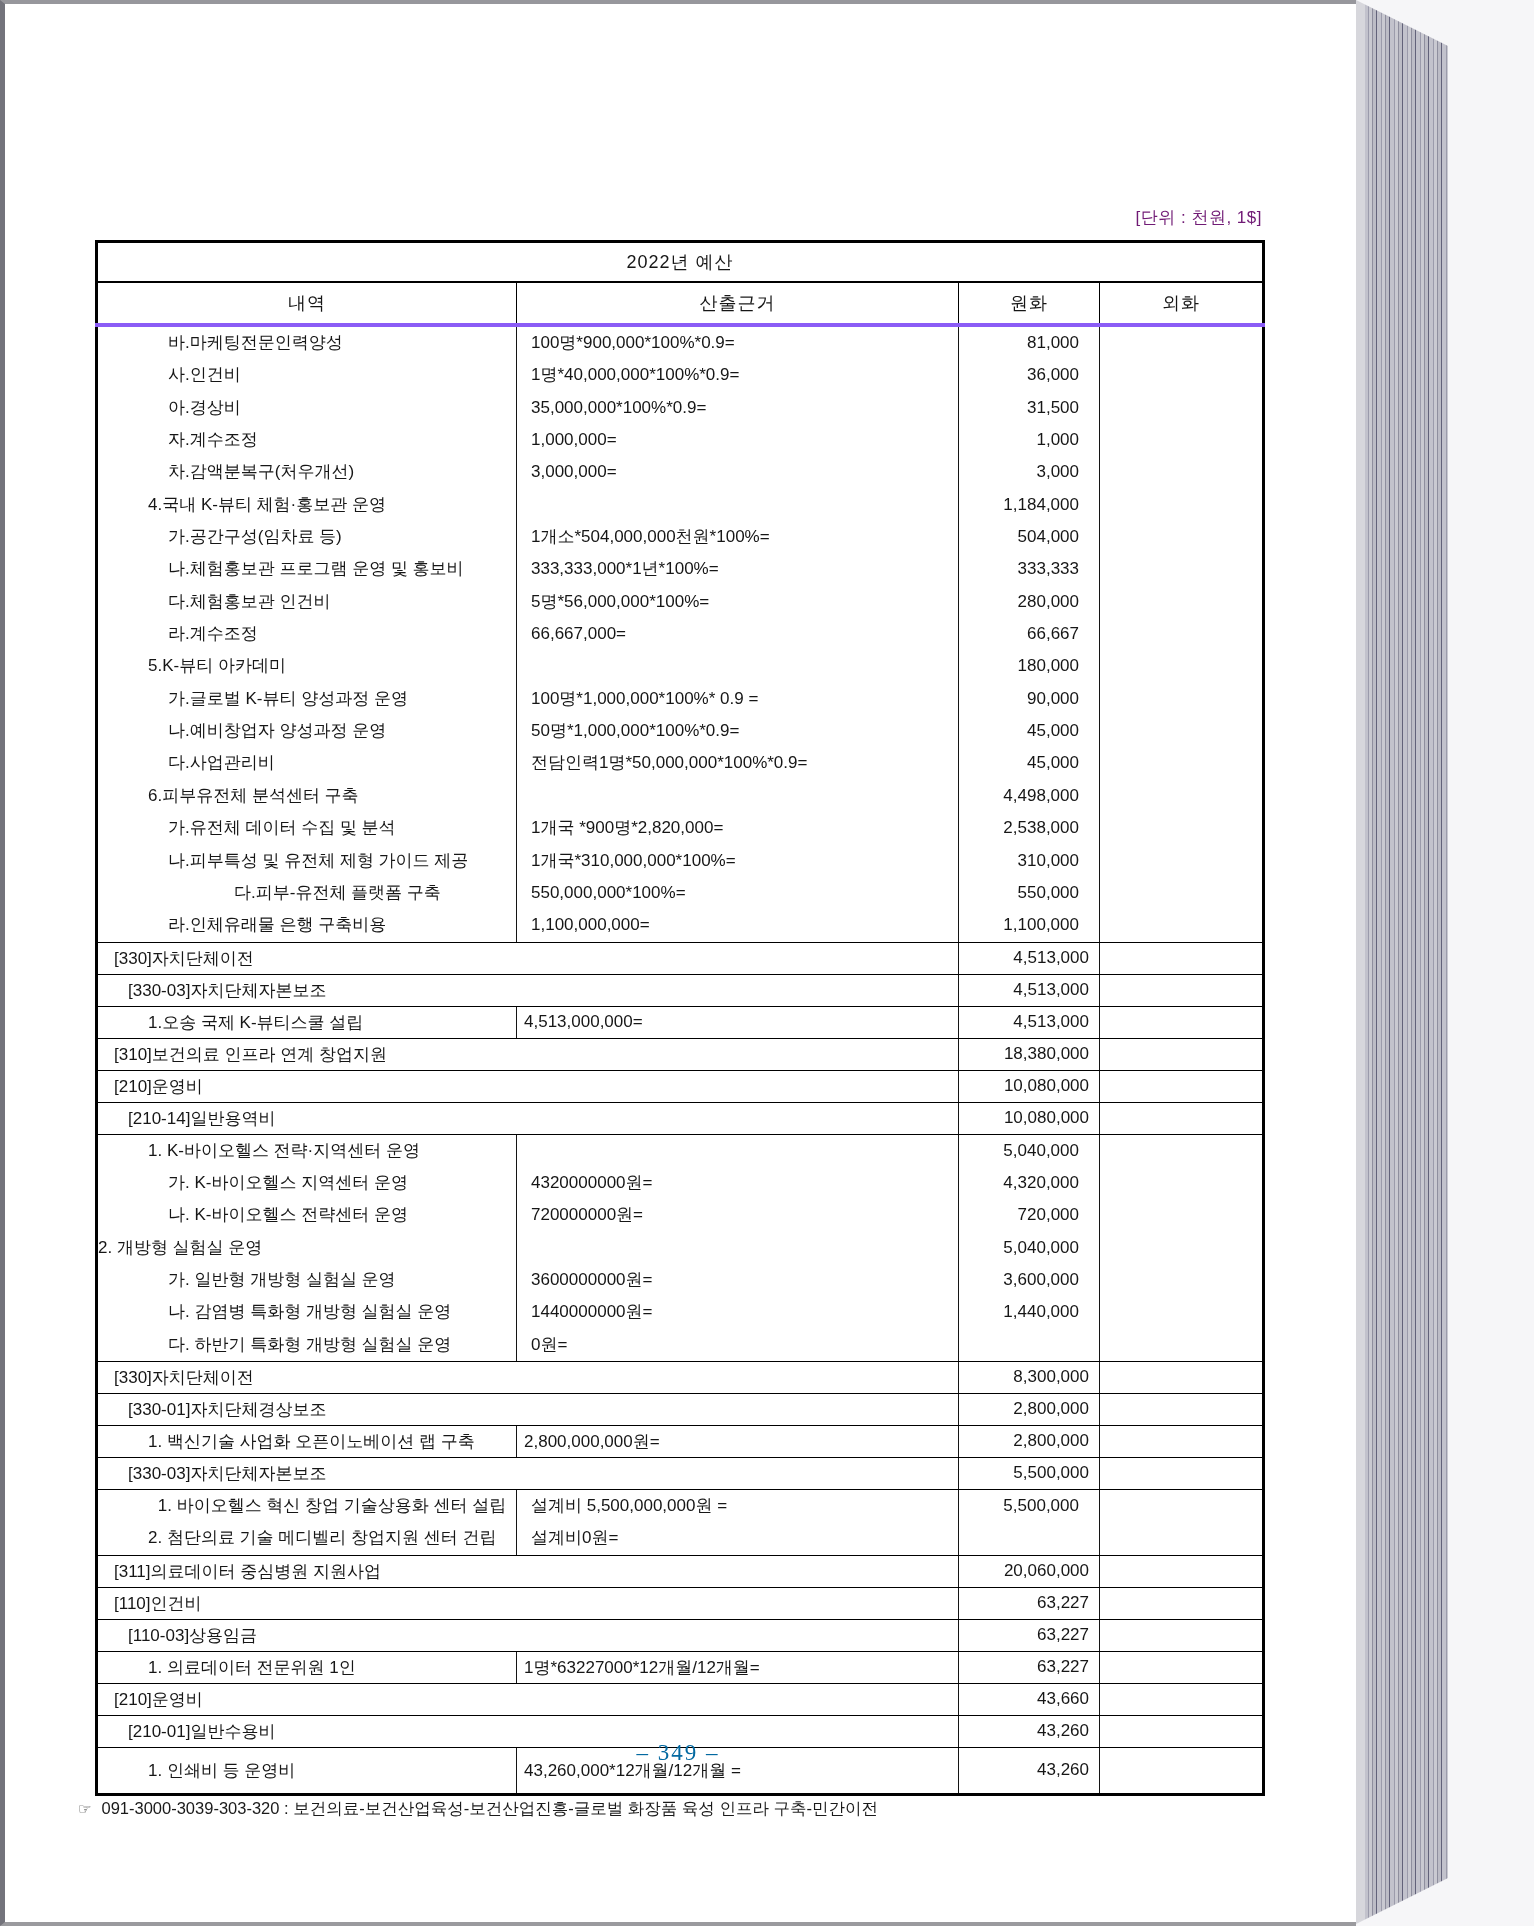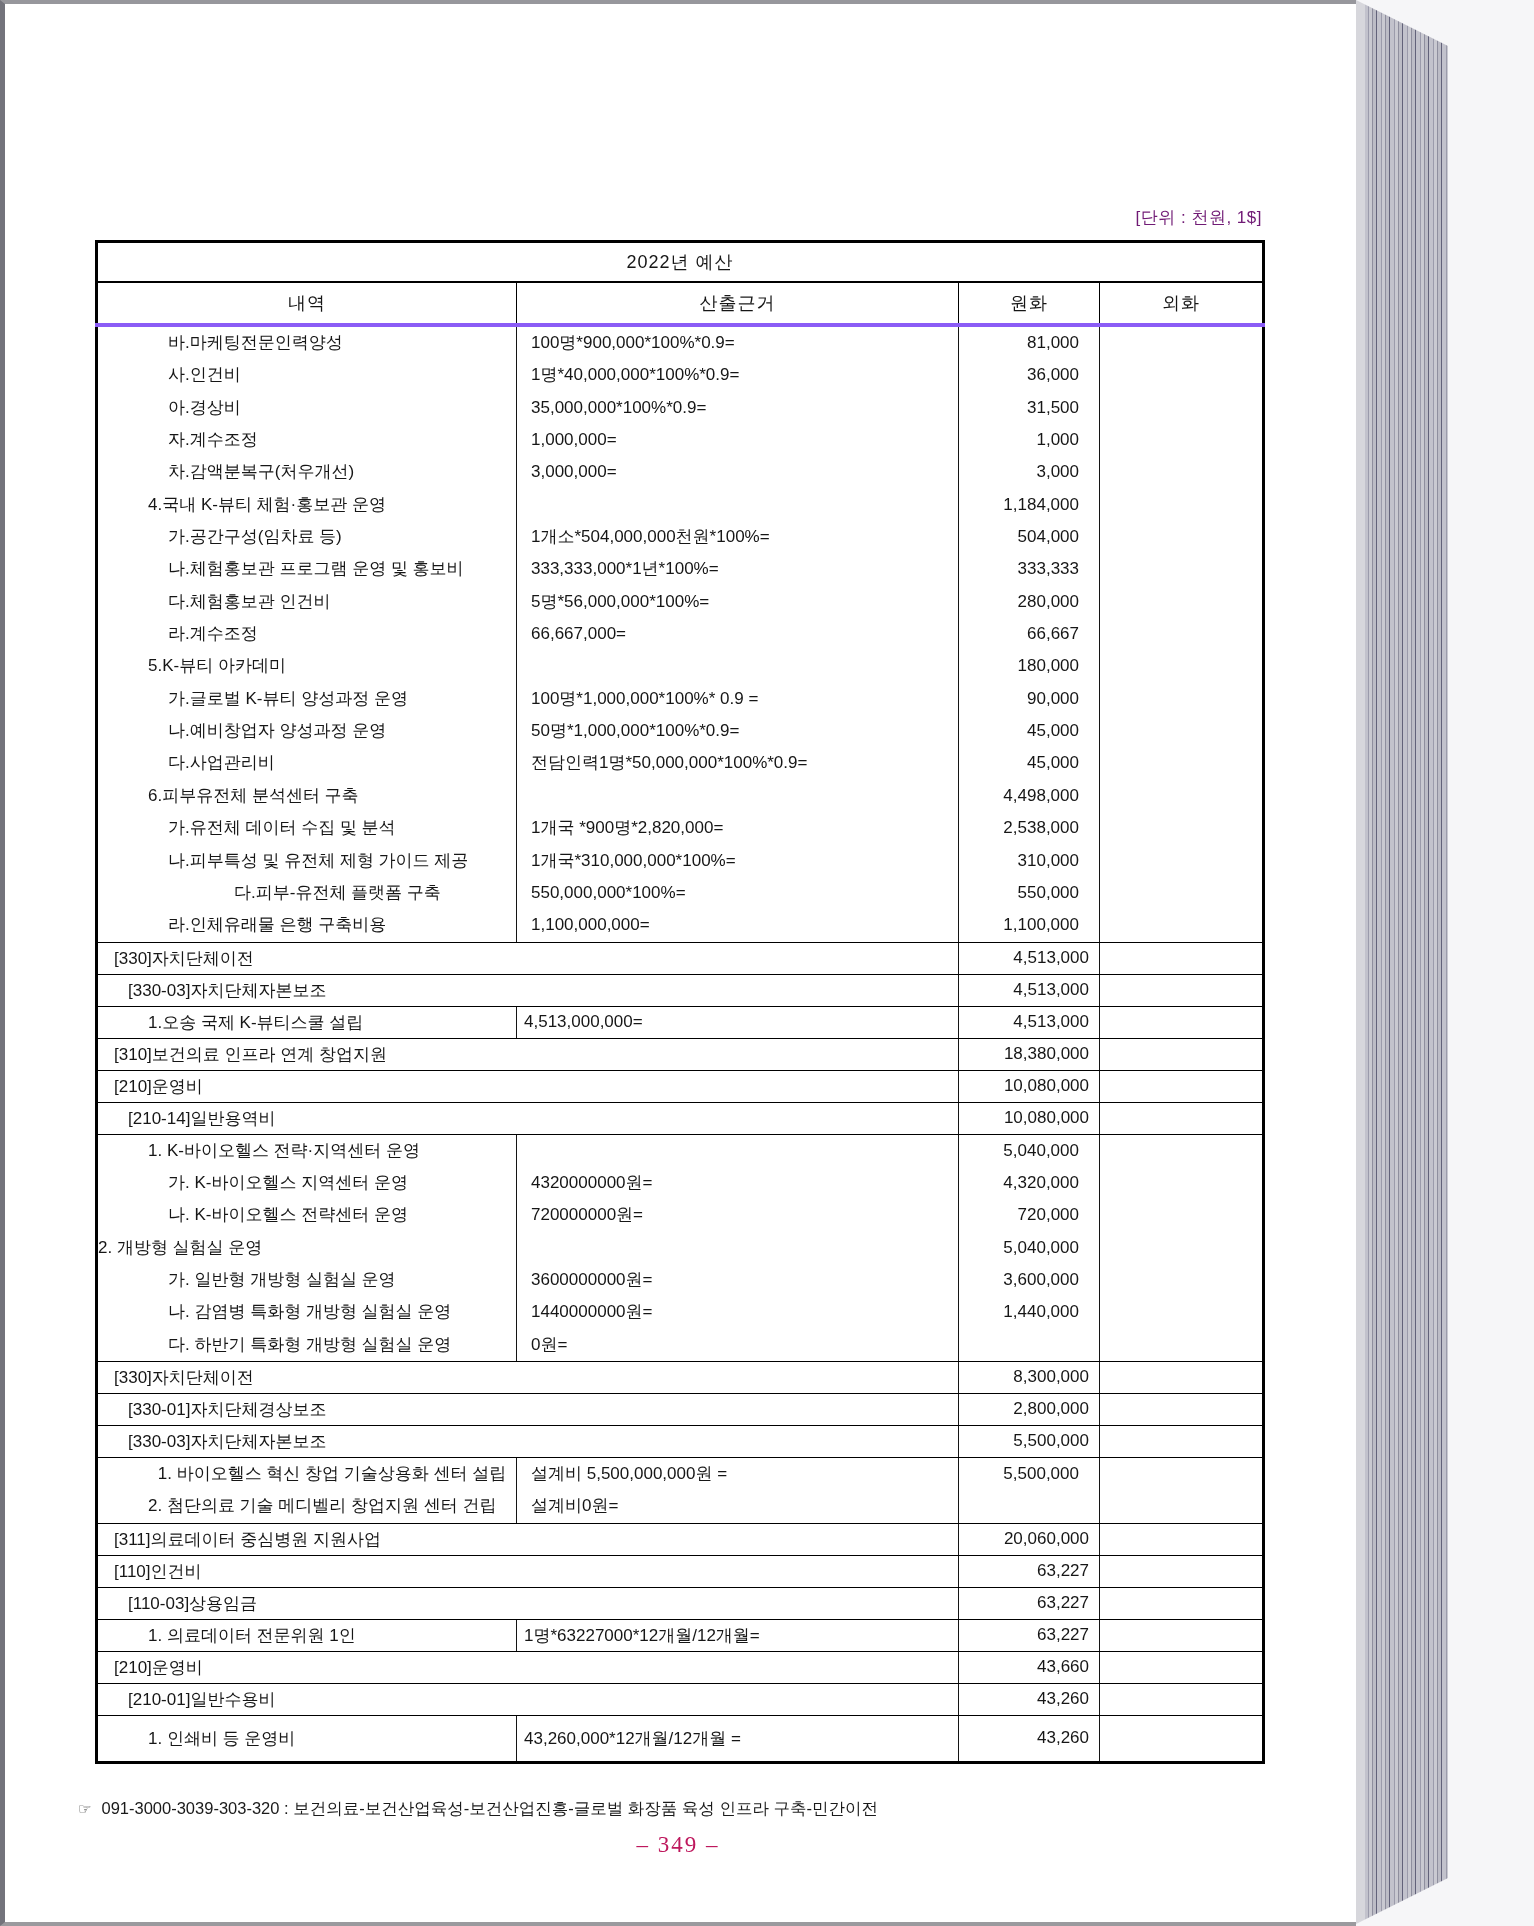--- a/index.html
+++ b/index.html
@@ -68,23 +68,23 @@
   .c-won .line{text-align:right;padding-right:10px;}
   td.c-won{text-align:right;padding-right:10px;}
   .sec-label{white-space:nowrap;overflow:hidden;}
   
   .footer-note{
     position:absolute;left:78px;top:1798px;width:1250px;
     font-size:16.5px;color:#1a1a1a;white-space:nowrap;
   }
   .footer-note .hand{font-size:15px;margin-right:10px;color:#333;}
   .page-number{
-    position:absolute;left:0;top:1832px;width:1356px;text-align:center;
+    position:absolute;left:0;top:1740px;width:1356px;text-align:center;
     font-family:"Liberation Serif","DejaVu Serif",serif;
-    font-size:23px;color:#be185d;letter-spacing:2px;
+    font-size:23px;color:#0369a1;letter-spacing:2px;
   }
 </style>
 </head>
 <body>
 
 <div class="sheet"></div>
 <div class="page-stack"></div>
 
 <div class="unit-note">[단위 : 천원, 1$]</div>
 
@@ -282,20 +282,28 @@
         <td class="c-foreign"></td>
       </tr>
       <tr class="section">
         <td class="c-detail" colspan="2" style="padding-left: 30px;">
           <div class="sec-label">[330-01]자치단체경상보조</div>
         </td>
         <td class="c-won">2,800,000</td>
         <td class="c-foreign"></td>
       </tr>
       <tr class="section">
+        <td class="c-detail" style="padding-left: 50px;">
+          <div class="sec-label">1. 백신기술 사업화 오픈이노베이션 랩 구축</div>
+        </td>
+        <td class="c-basis">2,800,000,000원=</td>
+        <td class="c-won">2,800,000</td>
+        <td class="c-foreign"></td>
+      </tr>
+      <tr class="section">
         <td class="c-detail" colspan="2" style="padding-left: 30px;">
           <div class="sec-label">[330-03]자치단체자본보조</div>
         </td>
         <td class="c-won">5,500,000</td>
         <td class="c-foreign"></td>
       </tr>
       <tr class="group">
         <td class="c-detail">
           <div class="line" style="padding-left: 50px; text-align: center;">1. 바이오헬스 혁신 창업 기술상용화 센터 설립</div>
           <div class="line" style="padding-left: 50px;">2. 첨단의료 기술 메디벨리 창업지원 센터 건립</div>

